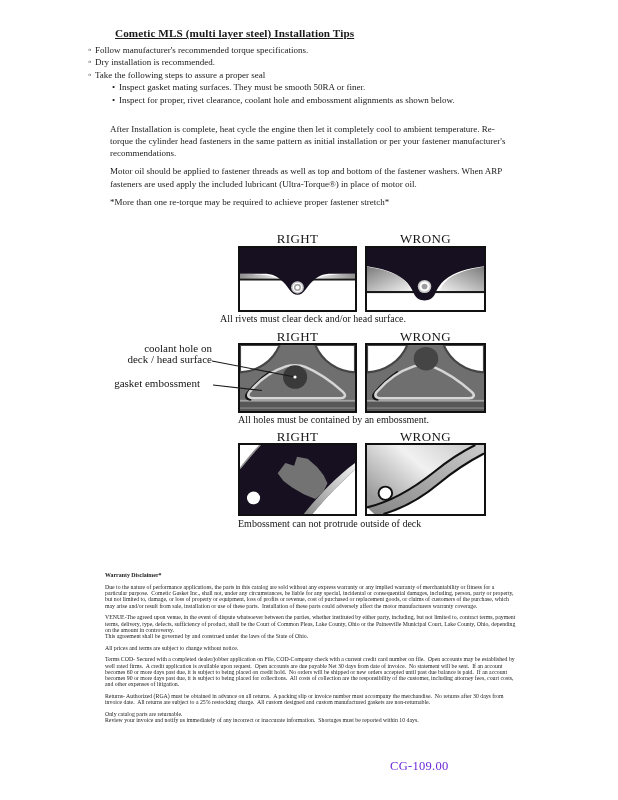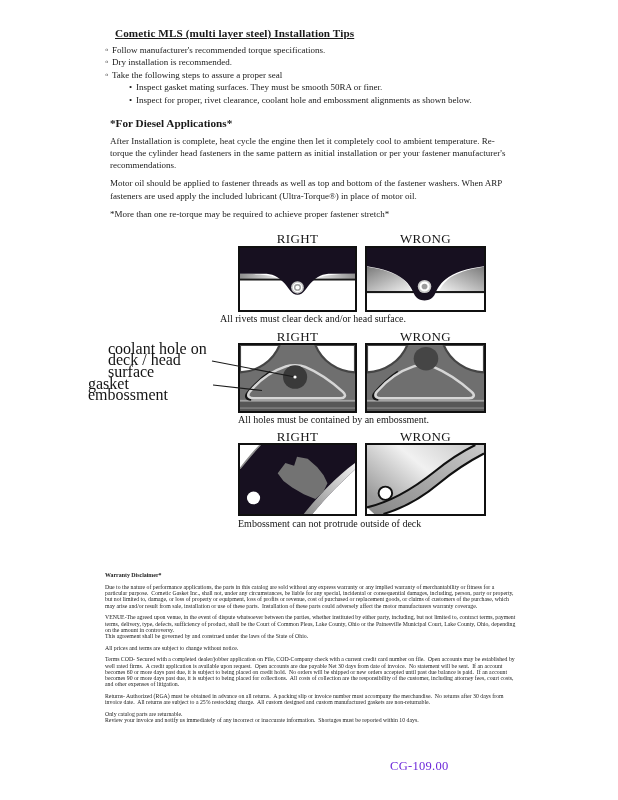--- a/index.html
+++ b/index.html
@@ -5,36 +5,36 @@
   html,body{margin:0;padding:0;background:#ffffff;}
   .page{
     position:relative;width:618px;height:800px;background:#ffffff;
     font-family:Liberation Serif, serif;color:#1a1a1a;overflow:hidden;
   }
   
   .title{
     position:absolute;left:115px;top:27px;margin:0;
     font-size:11.2px;font-weight:bold;text-decoration:underline;letter-spacing:.1px;
   }
-  .tips{position:absolute;left:105px;top:44px;width:430px;font-size:9px;line-height:12.4px;}
+  .tips{position:absolute;left:88px;top:44px;width:430px;font-size:9px;line-height:12.4px;}
   .blt{display:flex;}
   .blt .mk{width:7px;flex:0 0 7px;}
   .blt.l2{margin-left:24px;}
   .mkc::before{content:"◦";font-size:10px;}
   .mkd::before{content:"•";font-size:9px;}
   
   .diesel{position:absolute;left:110px;top:117px;width:402px;}
   .diesel h2{margin:0;font-size:11.2px;font-weight:bold;}
   .diesel p{margin:5.5px 0 0 0;font-size:9px;line-height:12.4px;white-space:pre-wrap;}
   
   .dlabel{position:absolute;font-size:13px;letter-spacing:.4px;text-align:center;color:#161616;}
   .dbox{position:absolute;box-sizing:border-box;border:2px solid #101010;background:#fff;}
   .dbox svg{display:block;width:100%;height:100%;}
   .dcap{position:absolute;font-size:10px;line-height:11px;color:#141414;}
-  .ann{position:absolute;text-align:left;font-size:16px;line-height:11.4px;color:#141414;}
+  .ann{position:absolute;text-align:right;font-size:11px;line-height:11.4px;color:#141414;}
   .leader{position:absolute;left:115px;top:340px;z-index:5;pointer-events:none;}
   
   .disc{position:absolute;left:105px;top:572px;width:412px;color:#222;}
   .disc h3{margin:0 0 6px 0;font-size:5.9px;font-weight:bold;}
   .disc p{margin:0 0 5.5px 0;font-size:5.8px;line-height:6.2px;white-space:pre-wrap;}
   
   .pageno{position:absolute;left:390px;top:759px;font-size:12.5px;letter-spacing:.3px;color:#6d28d9;}
 </style>
 </head>
 <body>
@@ -60,21 +60,20 @@
         <span class="mk mkd"></span>
         <span>Inspect gasket mating surfaces.  They must be smooth 50RA or finer.</span>
       </div>
     <div class="blt l2">
         <span class="mk mkd"></span>
         <span>Inspect for proper, rivet clearance, coolant hole and embossment alignments as shown below.</span>
       </div>
   </div>
 
   <div class="diesel">
-    <h2>*For Diesel Applications*</h2>
     <p>After Installation is complete, heat cycle the engine then let it completely cool to ambient temperature. Re-torque the cylinder head fasteners in the same pattern as initial installation or per your fastener manufacturer's recommendations.</p>
     <p>Motor oil should be applied to fastener threads as well as top and bottom of the fastener washers. When ARP fasteners are used apply the included lubricant (Ultra-Torque®) in place of motor oil.</p>
     <p>*More than one re-torque may be required to achieve proper fastener stretch*</p>
   </div>
 
   <div class="dlabel" style="left:238px;top:231px;width:119px;">RIGHT</div>
   <div class="dlabel" style="left:365px;top:231px;width:121px;">WRONG</div>
 
   <div class="dbox" style="left:238px;top:246px;width:119px;height:66px;">
     <svg viewBox="0 0 119 66" preserveAspectRatio="none">

